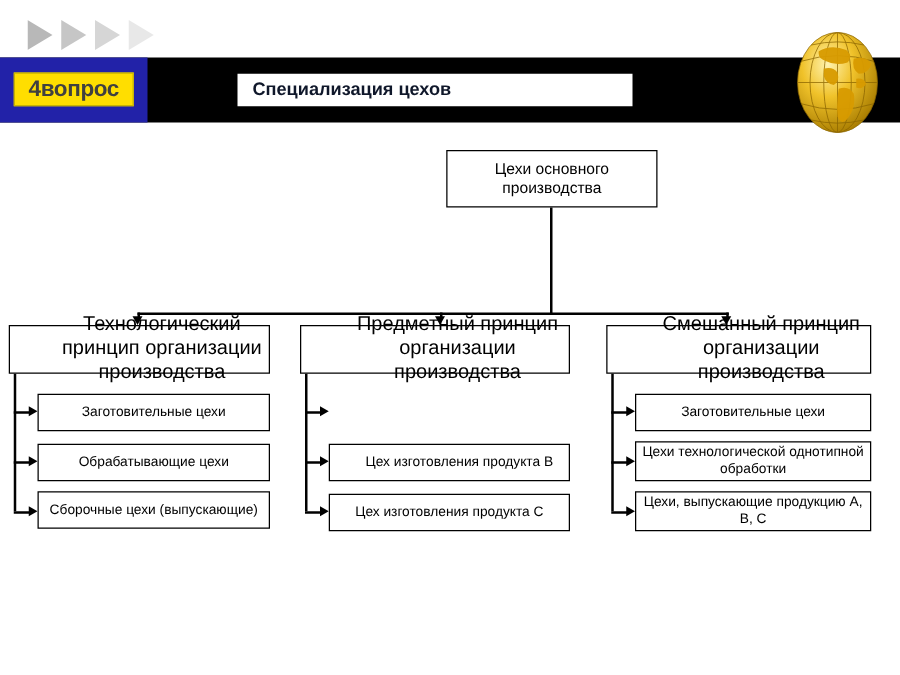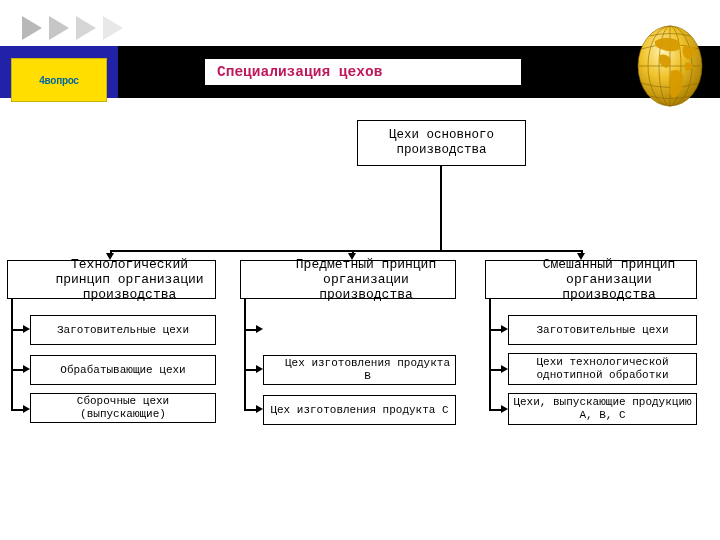--- a/index.html
+++ b/index.html
@@ -38,48 +38,48 @@
     top: 46px;
     width: 118px;
     height: 52px;
     background: #2222a8;
   }
   .badge {
     position: absolute;
     left: 11px;
     top: 58px;
     width: 96px;
-    height: 44px;
+    height: 27px;
     background: #ffde00;
     border: 1px solid #c8b400;
     display: flex;
     align-items: center;
     justify-content: center;
     font-family: "Liberation Sans", sans-serif;
-    font-size: 10px;
+    font-size: 18px;
     font-weight: 700;
-    color: #0369a1;
+    color: #404040;
     letter-spacing: -0.3px;
     box-sizing: border-box;
   }
   .title-box {
     position: absolute;
-    left: 205px;
+    left: 190px;
     top: 59px;
     width: 316px;
     height: 26px;
     background: #ffffff;
     display: flex;
     align-items: center;
     padding-left: 12px;
     box-sizing: border-box;
-    font-family: Liberation Mono, monospace;
+    font-family: Liberation Sans, sans-serif;
     font-size: 14.5px;
     font-weight: 700;
-    color: #be185d;
+    color: #0f172a;
   }
   .globe {
     position: absolute;
     left: 633px;
     top: 23px;
     width: 74px;
     height: 86px;
   }
 
   
@@ -93,25 +93,25 @@
   .node {
     position: absolute;
     border: 1.6px solid #000000;
     background: #ffffff;
     box-sizing: border-box;
     display: flex;
     align-items: center;
     justify-content: center;
     text-align: center;
     color: #000000;
-    font-family: Liberation Mono, monospace;
+    font-family: Liberation Sans, sans-serif;
     line-height: 1.18;
   }
   .node.root      { font-size: 12.5px; }
-  .node.principle { font-size: 13px; padding-left: 36px; }
+  .node.principle { font-size: 16px; padding-left: 36px; }
   .node.leaf      { font-size: 11px; }
 
   .conn { position: absolute; background: #000000; }
   .vline { width: 1.8px; }
   .hline { height: 1.8px; }
 
   .arrow-down {
     position: absolute;
     width: 0; height: 0;
     border-left: 4.5px solid transparent;

